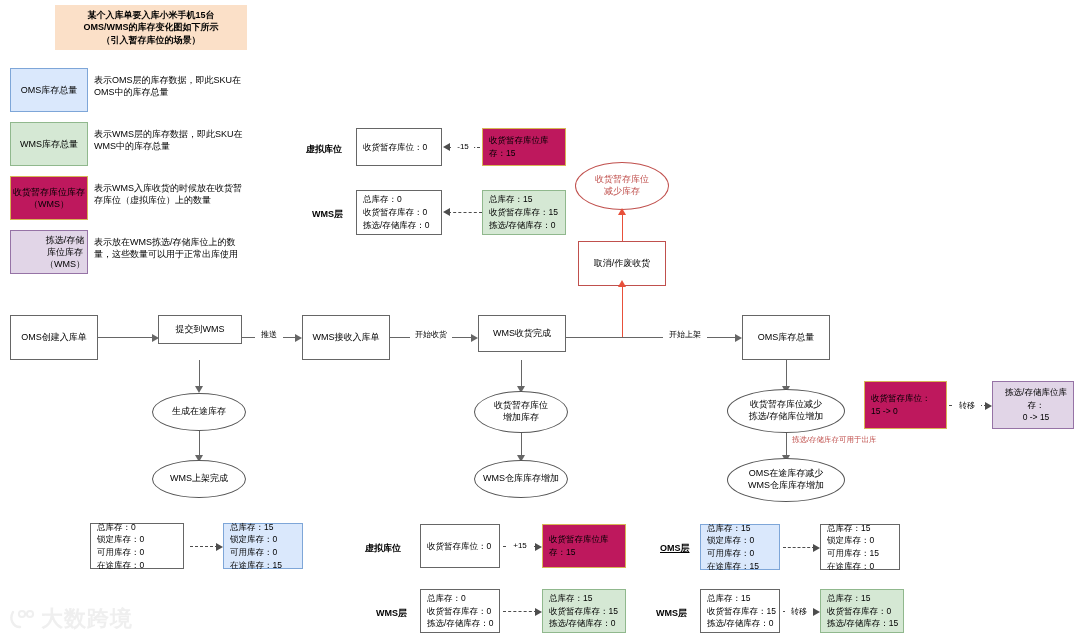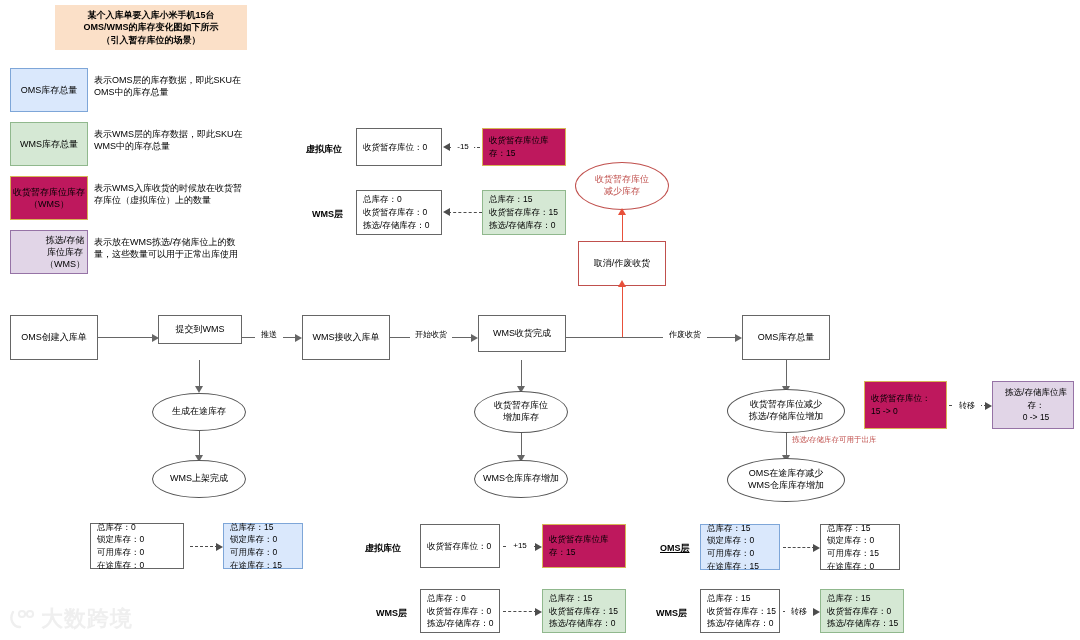--- a/index.html
+++ b/index.html
@@ -147,21 +147,21 @@
   <span>WMS接收入库单</span>
   </div>
 <div class="abs hline" style="left:390px;top:337px;width:86px;"></div>
 <div class="abs edge-lbl" style="left:410px;top:329px;width:42px;">开始收货</div>
 <div class="abs arr arr-r" style="left:471px;top:334px;"></div>
 
 <div class="abs box" style="left:478px;top:315px;width:88px;height:37px;">
   <span>WMS收货完成</span>
   </div>
 <div class="abs hline" style="left:566px;top:337px;width:174px;"></div>
-<div class="abs edge-lbl" style="left:663px;top:329px;width:44px;">作废收货</div>
+<div class="abs edge-lbl" style="left:663px;top:329px;width:44px;">开始上架</div>
 <div class="abs arr arr-r" style="left:735px;top:334px;"></div>
 
 <div class="abs box" style="left:742px;top:315px;width:88px;height:45px;">
   <span>OMS库存总量</span>
   </div>
 
 <div class="abs vline" style="left:199px;top:360px;height:28px;"></div>
 <div class="abs arr arr-d" style="left:195px;top:386px;"></div>
 <div class="abs ell" style="left:152px;top:393px;width:94px;height:38px;">
   <span>生成在途库存</span>

